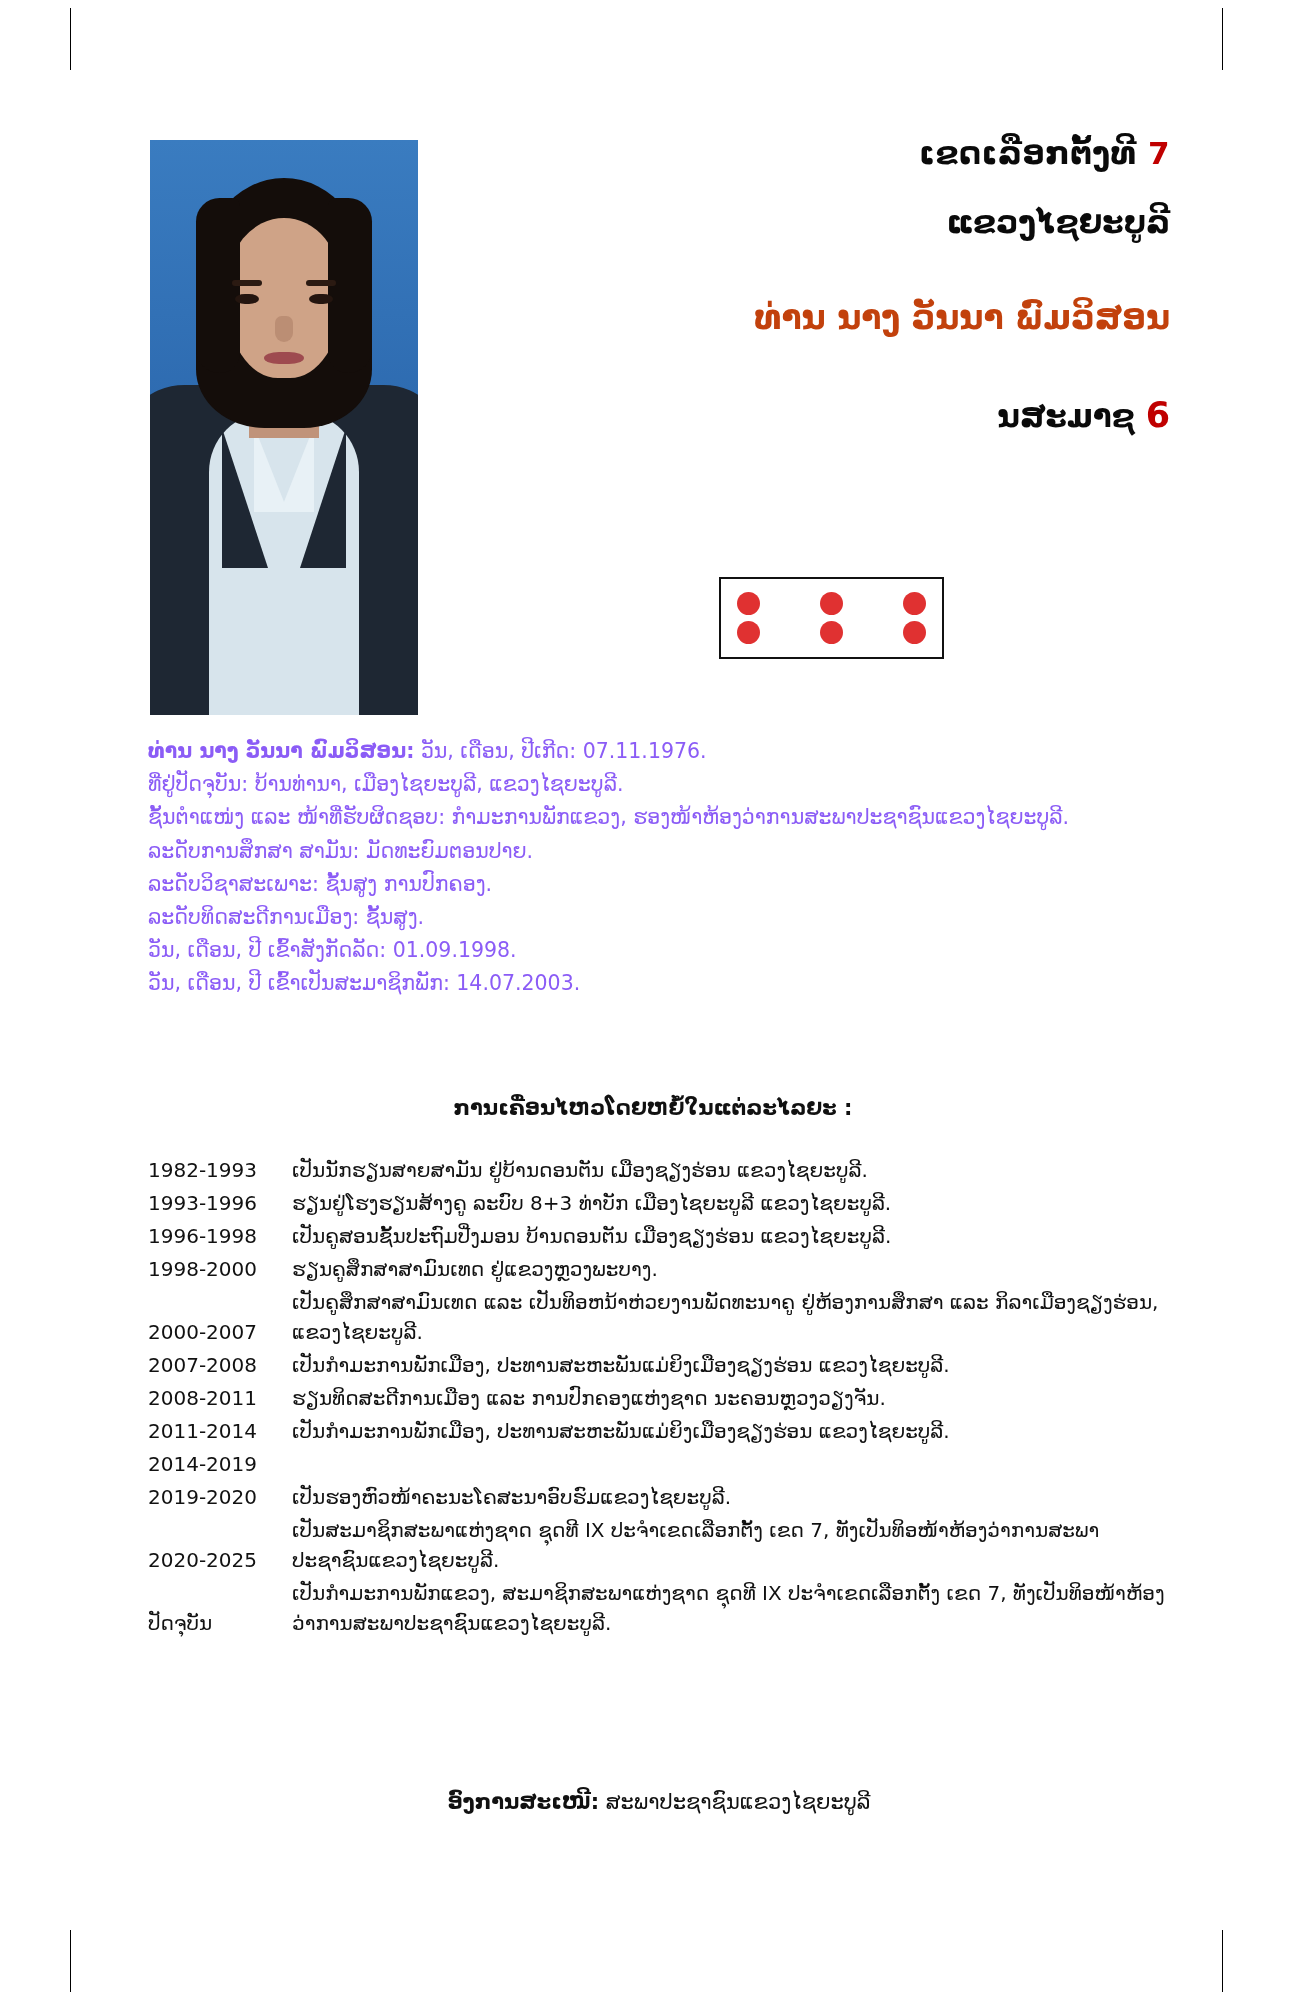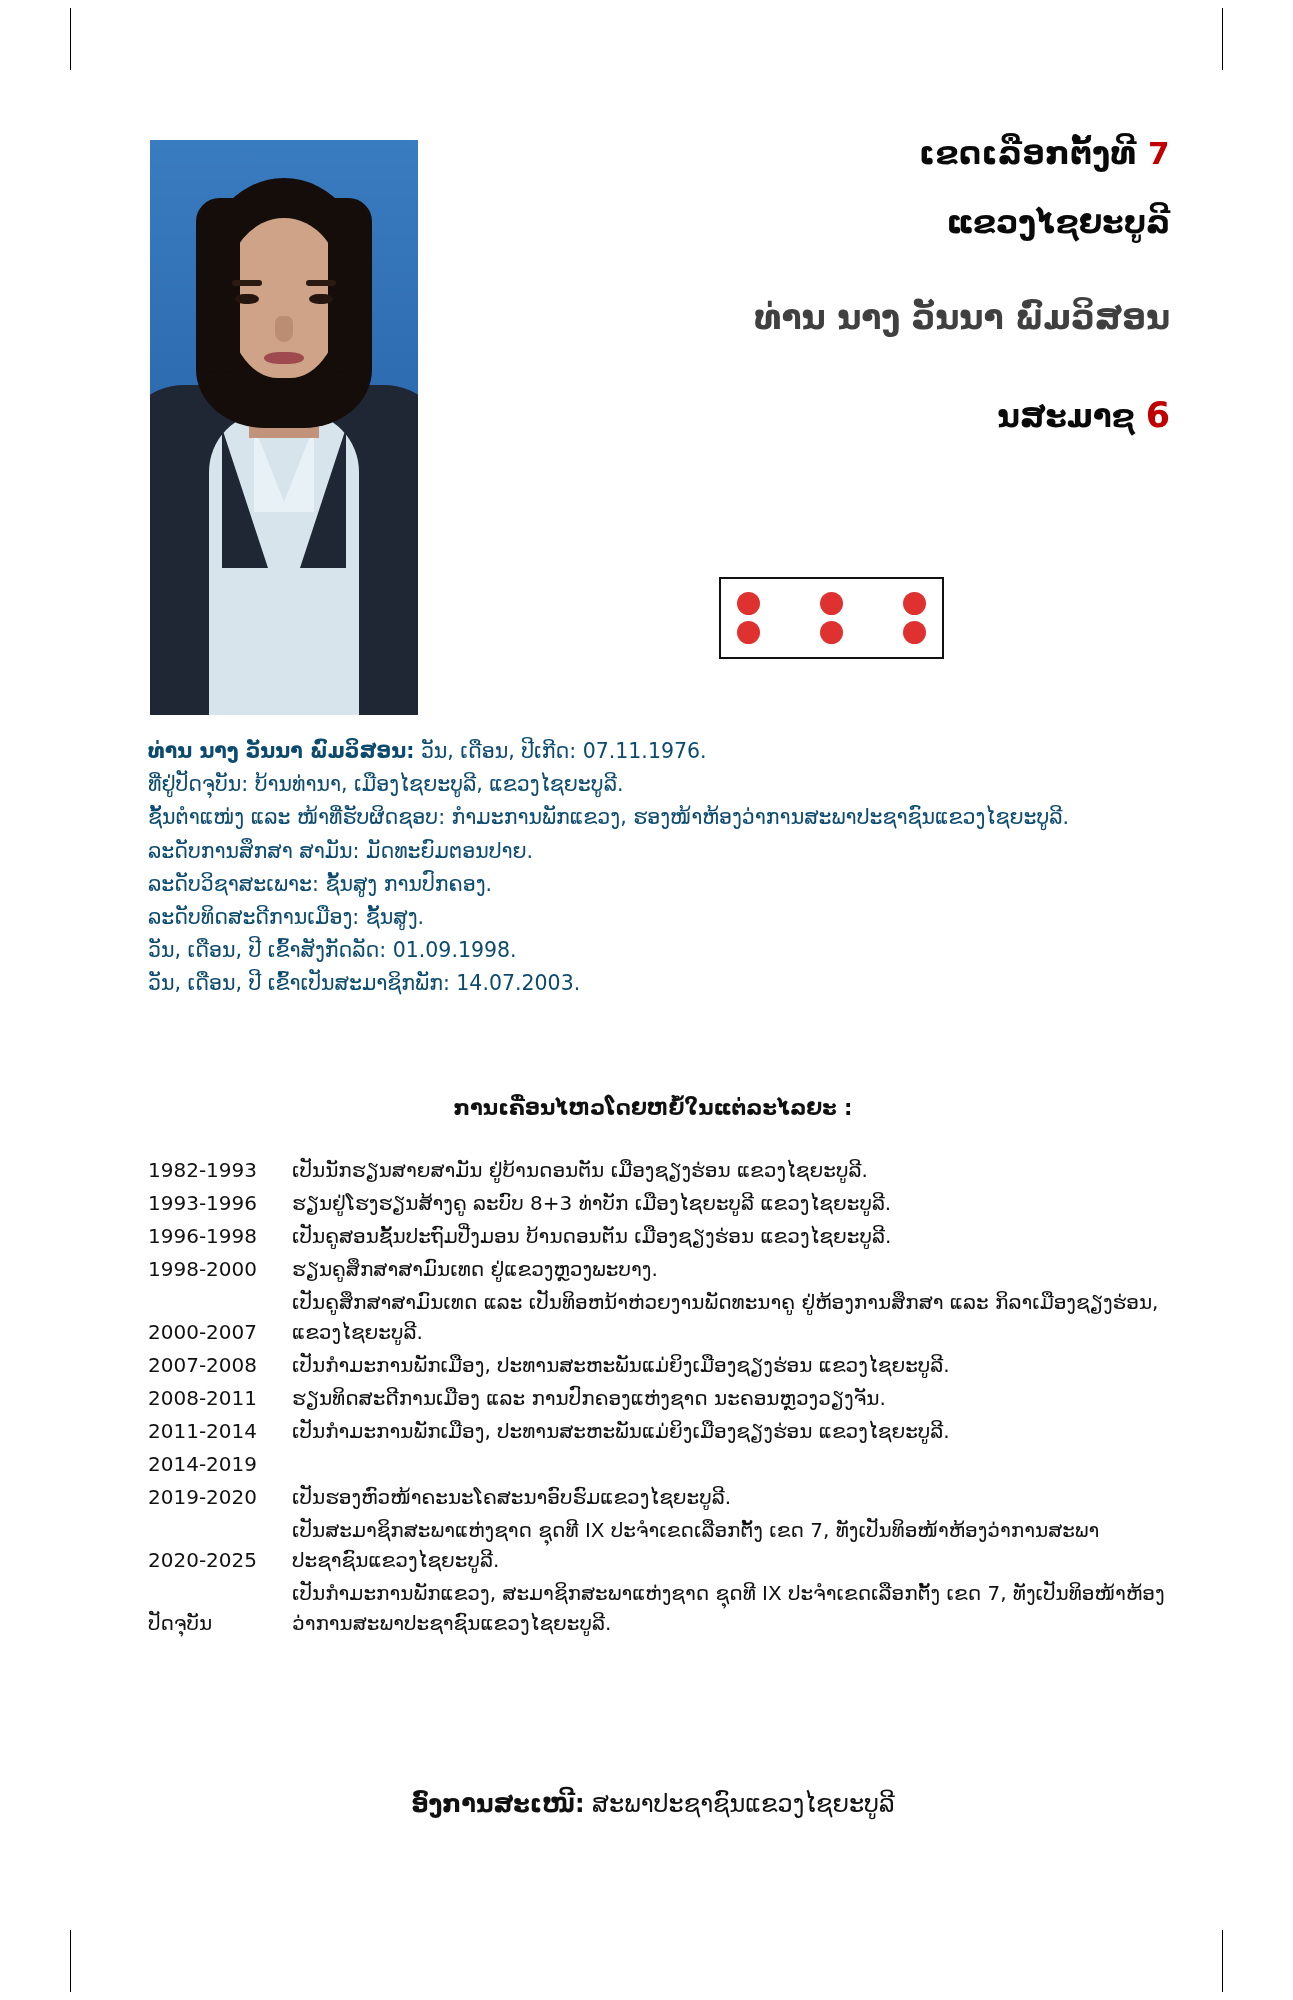--- a/index.html
+++ b/index.html
@@ -193,21 +193,21 @@
   .province-line {
     font-size: 31px;
     font-weight: bold;
     color: #0a0a0a;
     margin-top: 22px;
     line-height: 1.5;
   }
   .name-line {
     font-size: 33px;
     font-weight: bold;
-    color: #404040;
+    color: #c2410c;
     margin-top: 48px;
     line-height: 1.5;
   }
   .ballot-line {
     font-size: 31px;
     font-weight: bold;
     color: #0a0a0a;
     margin-top: 48px;
     line-height: 1.4;
   }
@@ -242,21 +242,21 @@
   }
 
   
   .bio {
     position: absolute;
     left: 148px;
     top: 735px;
     width: 1010px;
     font-size: 20.5px;
     line-height: 1.62;
-    color: #0c4a6e;
+    color: #8b5cf6;
   }
   .bio .lbl { font-weight: bold; }
 
   .section-title {
     position: absolute;
     left: 148px;
     top: 1096px;
     width: 1010px;
     text-align: center;
     font-size: 21px;
@@ -280,25 +280,25 @@
     width: 144px;
     flex: 0 0 144px;
     text-align: left;
     padding-right: 10px;
     box-sizing: border-box;
   }
   .c-desc { flex: 1; }
 
   .footer {
     position: absolute;
-    left: 148px;
+    left: 154px;
     top: 1790px;
     width: 1010px;
     text-align: center;
-    font-size: 24px;
+    font-size: 21px;
   }
   .footer .lbl { font-weight: bold; }
 </style>
 </head>
 <body>
 
 <div class="page">
 
   <div class="crop v" style="left:70px; top:8px;"></div>
   <div class="crop v" style="left:1222px; top:8px;"></div>

